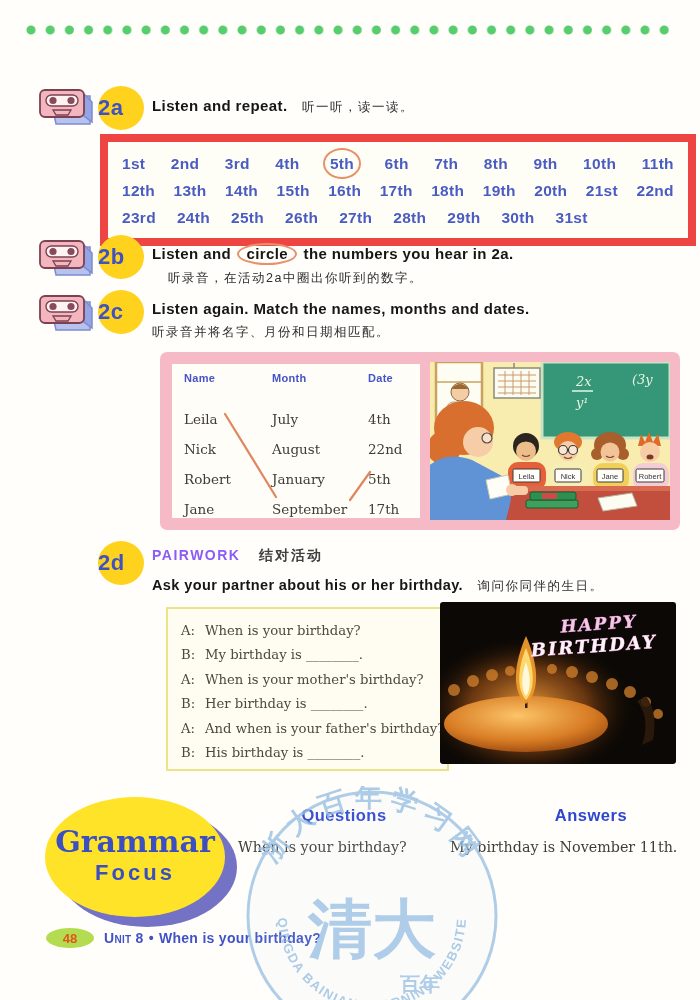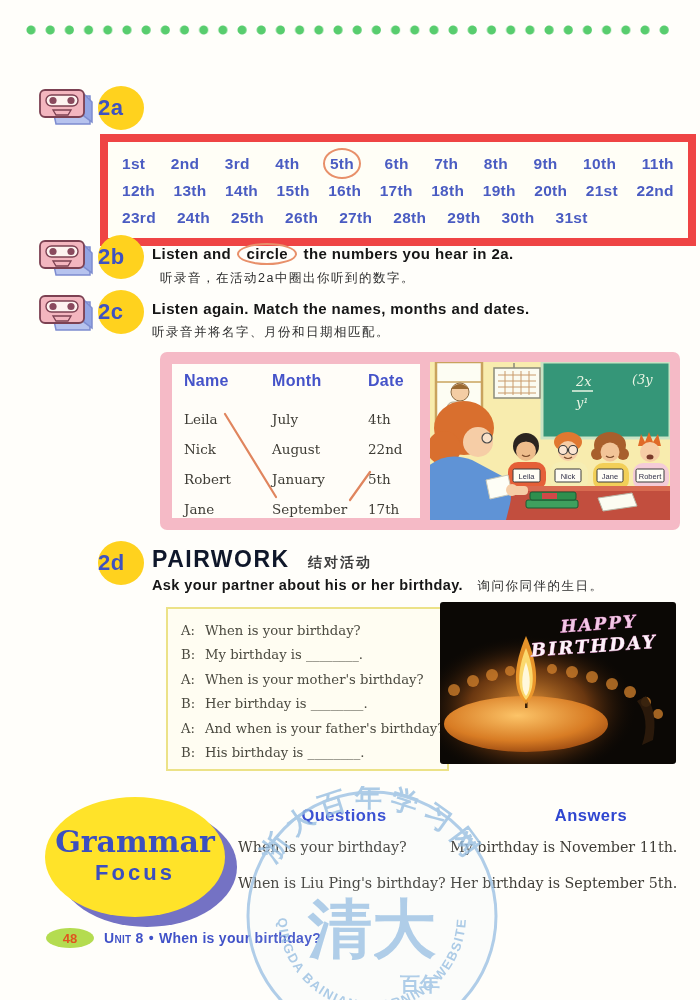--- a/index.html
+++ b/index.html
@@ -23,28 +23,28 @@
           border:8px solid #ef4444;background:#fffef6;padding:8px 14px 0 14px;box-sizing:content-box;}
   .ord-row{display:flex;line-height:27px;font-size:15.5px;font-weight:700;color:#4a5cc2;letter-spacing:.3px;}
   .ord-row.sb{justify-content:space-between;}
   .ord-row.lg > span{margin-right:21px;}
   span.circled{border:2px solid #e8906a;border-radius:50%;padding:0 5px;margin:-2px -2px;}
   
   .pinkframe{position:absolute;left:160px;top:352px;width:520px;height:178px;
              background:#f5bac6;border-radius:7px;}
   .match-panel{position:absolute;left:12px;top:12px;width:248px;height:154px;background:#fffdf8;}
   .match-table{position:absolute;left:12px;top:8px;width:226px;}
-  .mt-head{display:grid;grid-template-columns:88px 96px 52px;font-weight:700;font-size:16px;
+  .mt-head{display:grid;grid-template-columns:88px 96px 52px;font-weight:700;font-size:11px;
            color:#4553c9;letter-spacing:.3px;height:32px;}
   .mt-row{display:grid;grid-template-columns:88px 96px 52px;font-family:"DejaVu Serif",serif;
           font-size:13.5px;color:#3f3d36;height:30px;align-items:center;}
   .match-lines{position:absolute;left:0;top:0;pointer-events:none;}
   .scene{position:absolute;left:270px;top:10px;width:240px;height:158px;}
   
-  .pairwork-title{font-weight:700;font-size:23px;color:#0f172a;letter-spacing:1.5px;}
+  .pairwork-title{font-weight:700;font-size:14px;color:#8b5cf6;letter-spacing:1.5px;}
   .pairwork-zh{font-size:14px;color:#404040;font-weight:700;margin-left:14px;letter-spacing:2px;}
   .dlgbox{position:absolute;left:166px;top:607px;width:266px;height:150px;border:2px solid #ece287;
           background:#fffdf2;padding:10px 0 0 13px;box-sizing:content-box;}
   .dlg-row{font-family:"DejaVu Serif",serif;font-size:13.2px;color:#4b4a40;line-height:24.4px;white-space:nowrap;}
   .dlg-s{display:inline-block;width:24px;}
   .photo{position:absolute;left:440px;top:602px;width:236px;height:162px;}
   
   .gf{position:absolute;left:45px;top:797px;width:192px;height:132px;}
   .gf-shadow{position:absolute;left:12px;top:10px;width:180px;height:120px;border-radius:50%;background:#7472c4;}
   .gf-main{position:absolute;left:0;top:0;width:180px;height:120px;border-radius:50%;background:#ffe329;
@@ -77,20 +77,24 @@
     <path d="M46 8 L54 16 L54 36 L46 30 Z" fill="#93a5e4" stroke="#7d8cd0" stroke-width="1.5"></path>
     <rect x="2" y="4" width="44" height="27" rx="5" fill="#f3b6bf" stroke="#7c4152" stroke-width="1.8"></rect>
     <rect x="8" y="9" width="32" height="11" rx="5.5" fill="#fdf3f0" stroke="#7c4152" stroke-width="1.4"></rect>
     <circle cx="15" cy="14.5" r="3.6" fill="#8a4a5e"></circle>
     <circle cx="33" cy="14.5" r="3.6" fill="#8a4a5e"></circle>
     <path d="M15 24 L33 24 L30 29 L18 29 Z" fill="none" stroke="#7c4152" stroke-width="1.3"></path>
   </svg>
   <div class="badge" style="left:98px;top:86px;">
     <span>2a</span>
   </div>
+  <div class="heading" style="left:152px;top:97px;">
+    <span class="h-en">Listen and repeat.</span>
+    <span class="h-zh">听一听，读一读。</span>
+  </div>
 
   <div class="ordbox">
     <div class="ord-row sb">
 
     <span>1st</span>
         <span>2nd</span>
         <span>3rd</span>
         <span>4th</span>
         <span class="circled">5th</span>
         <span>6th</span>
@@ -139,21 +143,21 @@
   </svg>
   <div class="badge" style="left:98px;top:235px;">
     <span>2b</span>
   </div>
   <div class="heading" style="left:152px;top:245px;">
     <span class="h-en">Listen and</span>
     <span class="h-en circle-word">circle</span>
     <span class="h-en">the numbers you hear in 2a.</span>
   </div>
   <div class="heading" style="left:152px;top:268px;">
-    <span class="h-zh" style="margin-left:8px;">听录音，在活动2a中圈出你听到的数字。</span>
+    <span class="h-zh" style="margin-left:16px;">听录音，在活动2a中圈出你听到的数字。</span>
   </div>
 
   <svg class="cassette" style="left:38px;top:292px;" width="56" height="44" viewBox="0 0 56 44">
     <path d="M12 10 L52 10 L52 38 L18 38 Z" fill="#b7c3ee" stroke="#7d8cd0" stroke-width="1.5"></path>
     <path d="M46 8 L54 16 L54 36 L46 30 Z" fill="#93a5e4" stroke="#7d8cd0" stroke-width="1.5"></path>
     <rect x="2" y="4" width="44" height="27" rx="5" fill="#f3b6bf" stroke="#7c4152" stroke-width="1.8"></rect>
     <rect x="8" y="9" width="32" height="11" rx="5.5" fill="#fdf3f0" stroke="#7c4152" stroke-width="1.4"></rect>
     <circle cx="15" cy="14.5" r="3.6" fill="#8a4a5e"></circle>
     <circle cx="33" cy="14.5" r="3.6" fill="#8a4a5e"></circle>
     <path d="M15 24 L33 24 L30 29 L18 29 Z" fill="none" stroke="#7c4152" stroke-width="1.3"></path>
@@ -393,24 +397,20 @@
       <div>Questions</div>
       <div>Answers</div>
     </div>
     <div>
 
         <div class="qa-row">
           <span>When is your birthday?</span>
           <span>My birthday is November 11th.</span>
         </div>
 
-        <div class="qa-row">
-          <span>When is Liu Ping's birthday?</span>
-          <span>Her birthday is September 5th.</span>
-        </div>
       </div>
   </div>
 
   <div class="footer">
     <div class="pgnum">
       <span>48</span>
     </div>
     <div class="ftext">
       <span class="sc">Unit 8</span><span class="sep">•</span><span>When is your birthday?</span>
     </div>

